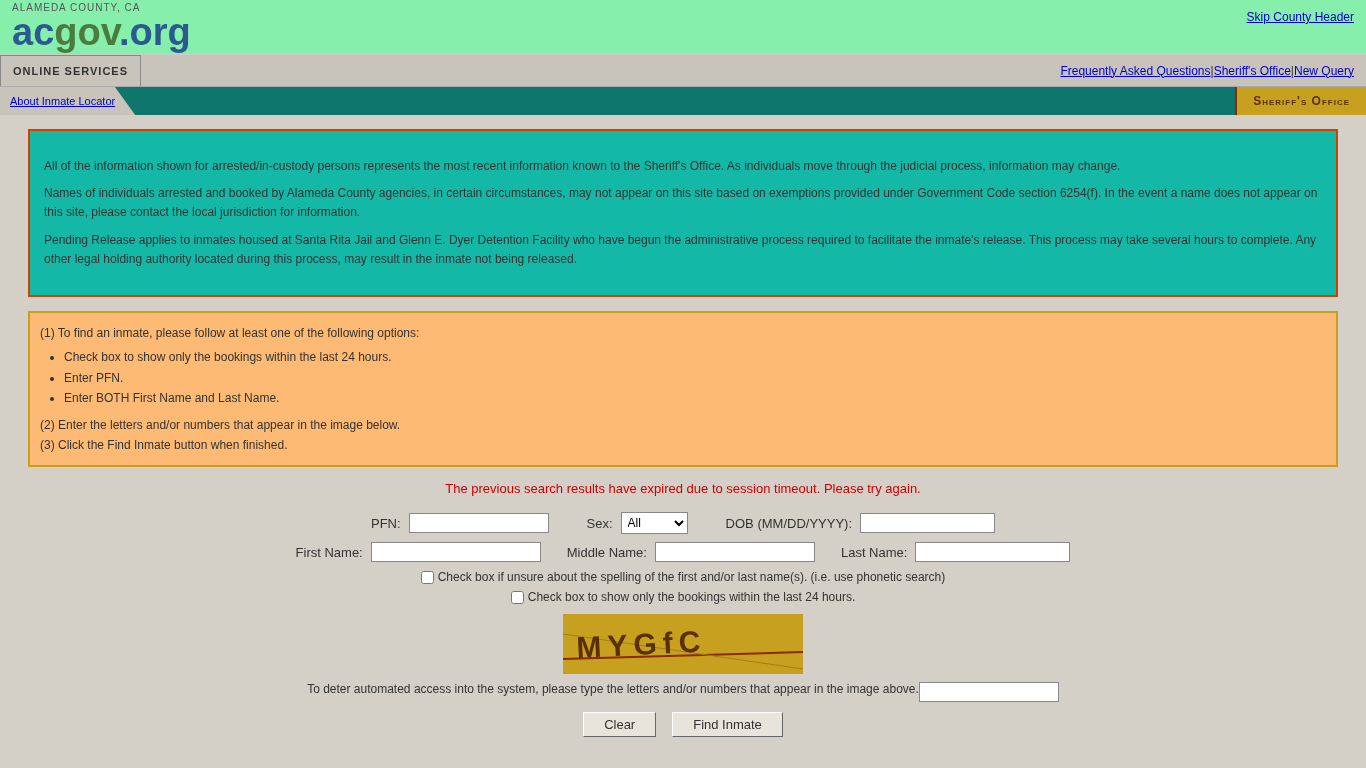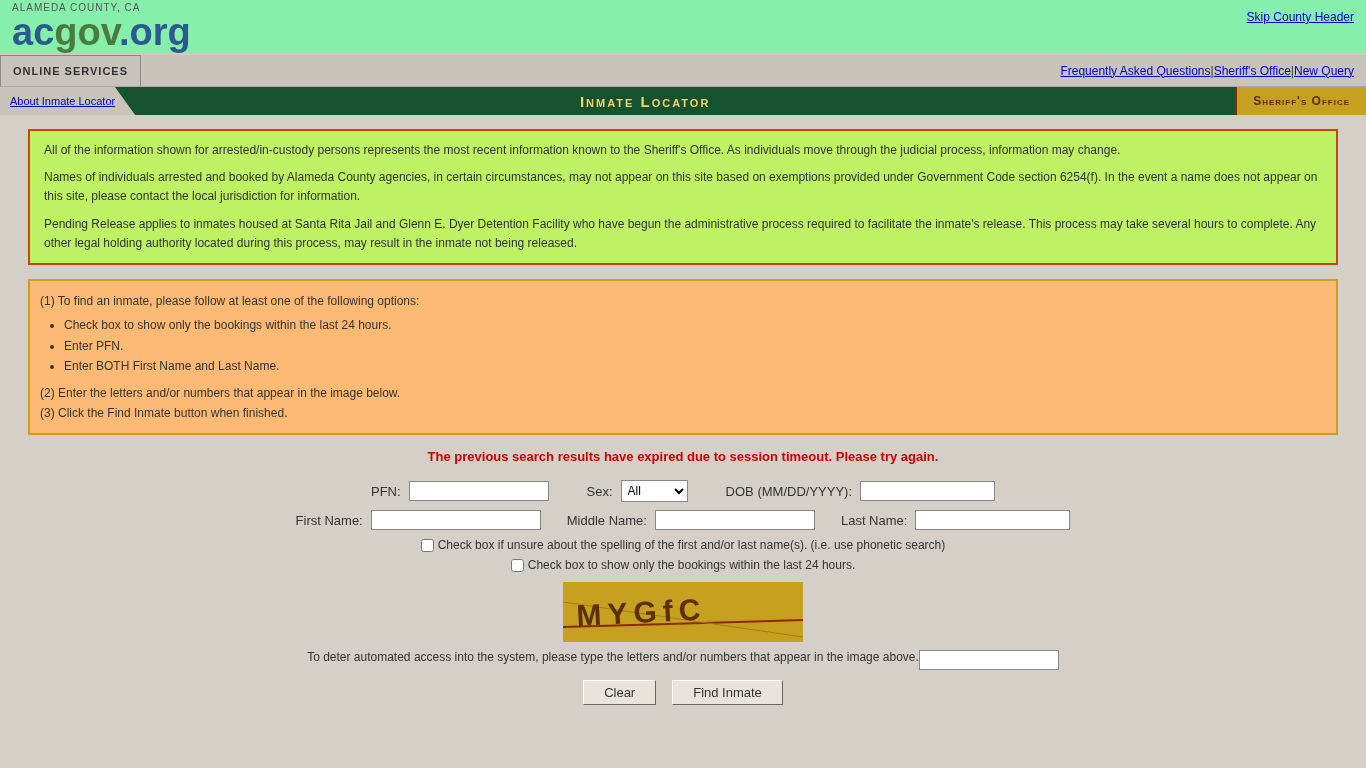--- a/index.html
+++ b/index.html
@@ -57,21 +57,21 @@
       align-items: center;
       justify-content: flex-end;
       padding-right: 12px;
       font-size: 12px;
     }
     #top-nav-links a { color: #0000cc; text-decoration: underline; cursor: pointer; }
     #top-nav-links .separator { color: #333; }
 
     
     #title-bar {
-      background: #14532d;
+      background: #0f766e;
       display: flex;
       align-items: center;
       justify-content: space-between;
       height: 28px;
       padding: 0 0 0 0;
     }
     #about-link-wrapper {
       background: #c8c4bc;
       padding: 3px 10px;
       font-size: 11px;
@@ -109,22 +109,22 @@
 
     
     #content-area {
       background: #d4d0c8;
       padding: 14px 28px 20px 28px;
     }
 
     
     #warning-box {
       border: 2px solid #cc4400;
-      background: #bef264;
-      padding: 10px 14px;
+      background: #14b8a6;
+      padding: 26px 14px;
       margin-bottom: 14px;
       font-size: 12px;
       line-height: 1.6;
       color: #333;
     }
 
     
     #instructions-box {
       border: 2px solid #c8a020;
       background: #fdba74;
@@ -137,21 +137,21 @@
     #instructions-box ul {
       margin-left: 24px;
       margin-bottom: 4px;
     }
 
     
     #timeout-message {
       text-align: center;
       color: #cc0000;
       font-size: 13px;
-      font-weight: bold;
+      font-weight: normal;
       margin-bottom: 16px;
       margin-top: 8px;
     }
 
     
     #search-form {
       text-align: center;
     }
     .form-row {
       display: flex;
@@ -271,21 +271,20 @@
       <a>Sheriff's Office</a>
       <span class="separator">|</span>
       <a>New Query</a>
     </div>
   </div>
 
   <div id="title-bar">
     <div id="about-link-wrapper">
       <a id="about-link">About Inmate Locator</a>
     </div>
-    <div id="page-title-text">Inmate Locator</div>
     <div id="sheriffs-office-badge">Sheriff's Office</div>
   </div>
 
   <div id="content-area">
 
     <div id="warning-box">
       <p style="margin-bottom:8px;">All of the information shown for arrested/in-custody persons represents the most recent information known to the Sheriff's Office.  As individuals move through the judicial process, information may change.</p>
       <p style="margin-bottom:8px;">Names of individuals arrested and booked by Alameda County agencies, in certain circumstances, may not appear on this site based on exemptions provided under Government Code section 6254(f).  In the event a name does not appear on this site, please contact the local jurisdiction for information.</p>
       <p>Pending Release applies to inmates housed at Santa Rita Jail and Glenn E. Dyer Detention Facility who have begun the administrative process required to facilitate the inmate's release.  This process may take several hours to complete.  Any other legal holding authority located during this process, may result in the inmate not being released.</p>
     </div>

